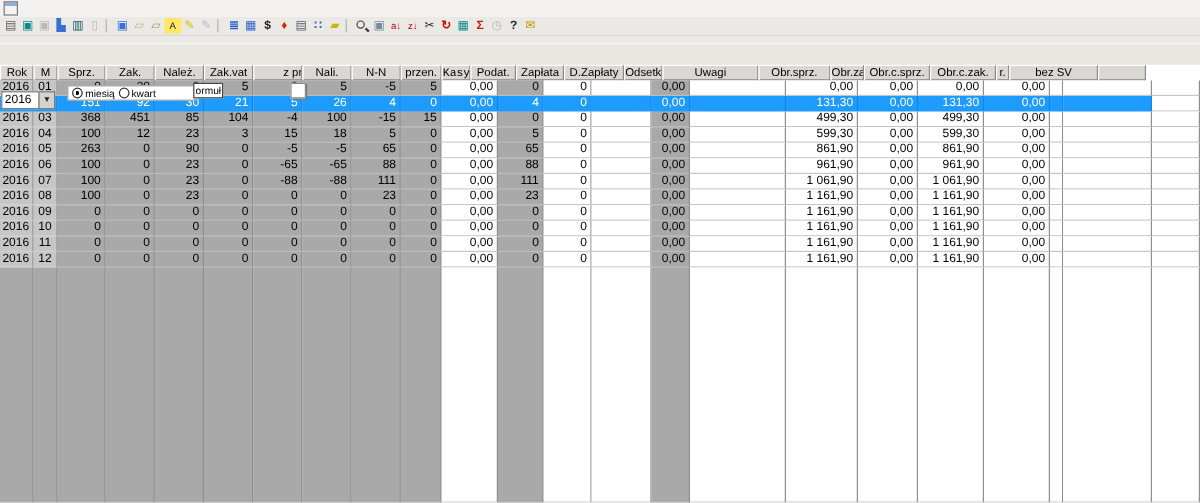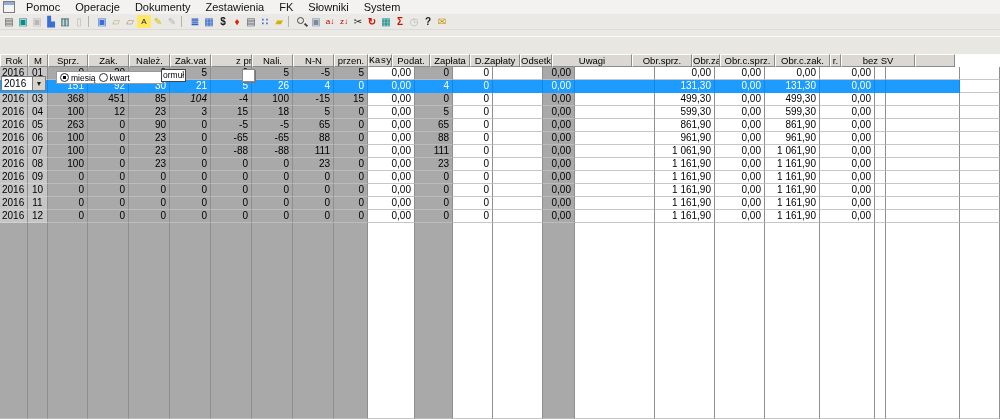--- a/index.html
+++ b/index.html
@@ -63,29 +63,20 @@
         border:1px solid #444;font-size:8.5px;line-height:11px;overflow:hidden;
         padding-left:1px;z-index:5;box-sizing:border-box}
   .ovl-checkbox{position:absolute;left:242px;top:69px;width:13px;height:13px;background:#fff;
         border:1px solid #8a8a8a;box-shadow:1px 1px 0 #777;z-index:5;box-sizing:border-box}
 </style>
 </head>
 <body>
 
 <div class="menubar">
   <span class="win-icon"></span>
-  <span class="menu-items">
-      <span class="menu-item">Pomoc</span>
-      <span class="menu-item">Operacje</span>
-      <span class="menu-item">Dokumenty</span>
-      <span class="menu-item">Zestawienia</span>
-      <span class="menu-item">FK</span>
-      <span class="menu-item">Słowniki</span>
-      <span class="menu-item">System</span>
-    </span>
 </div>
 
 <div class="toolbar">
     <span class="tb-icon" style="color: rgb(95, 95, 95);">▤</span>
     <span class="tb-icon" style="color: rgb(10, 138, 138);">▣</span>
     <span class="tb-icon" style="color: rgb(184, 184, 184);">▣</span>
     <span class="tb-icon" style="color: rgb(58, 111, 216);">▙</span>
     <span class="tb-icon" style="color: rgb(20, 88, 92);">▥</span>
     <span class="tb-icon" style="color: rgb(184, 184, 184);">▯</span>
     <span class="tb-sep"></span>
@@ -195,21 +186,21 @@
       <div class="cell al-l bg-w" style="width: 11px;"></div>
       <div class="cell al-l bg-w" style="width: 74px;"></div>
       <div class="cell al-l bg-w nosel" style="width: 40px;"></div>
     </div>
     <div class="grid-row">
       <div class="cell al-l bg-l" style="width: 28px;">2016</div>
       <div class="cell al-c bg-l" style="width: 20px;">03</div>
       <div class="cell al-r bg-g" style="width: 40px;">368</div>
       <div class="cell al-r bg-g" style="width: 41px;">451</div>
       <div class="cell al-r bg-g" style="width: 41px;">85</div>
-      <div class="cell al-r bg-g" style="width: 41px; font-style: italic;">104</div>
+      <div class="cell al-r bg-g" style="width: 41px;">104</div>
       <div class="cell al-r bg-g" style="width: 41px;">-4</div>
       <div class="cell al-r bg-g" style="width: 41px;">100</div>
       <div class="cell al-r bg-g" style="width: 41px;">-15</div>
       <div class="cell al-r bg-g" style="width: 34px;">15</div>
       <div class="cell al-r bg-w" style="width: 47px;">0,00</div>
       <div class="cell al-r bg-g" style="width: 38px;">0</div>
       <div class="cell al-r bg-w" style="width: 40px;">0</div>
       <div class="cell al-r bg-w" style="width: 50px;"></div>
       <div class="cell al-r bg-g" style="width: 32px;">0,00</div>
       <div class="cell al-l bg-w" style="width: 80px;"></div>

